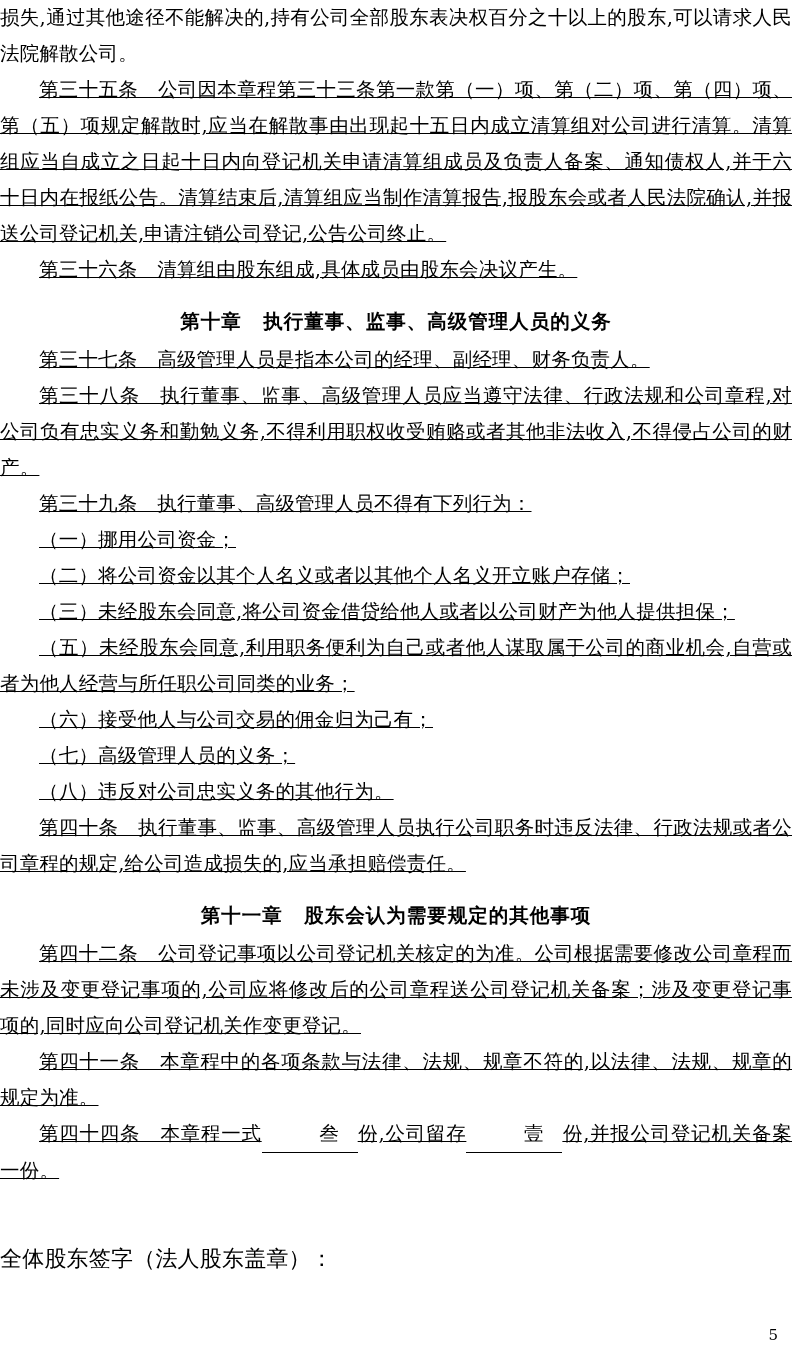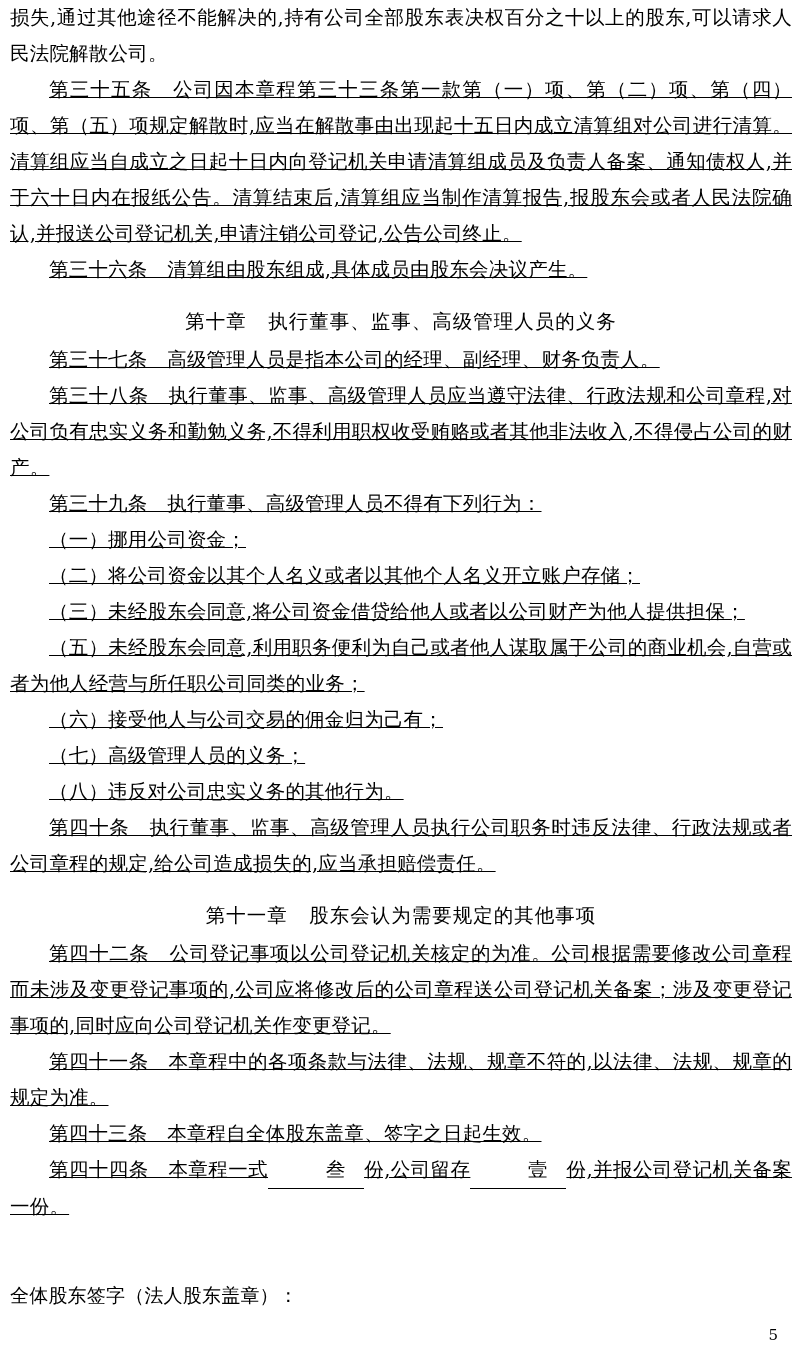--- a/index.html
+++ b/index.html
@@ -13,55 +13,55 @@
     font-family: "DejaVu Serif", "Liberation Serif", serif;
     color: #000000;
     position: relative;
     overflow: hidden;
   }
   .page {
     position: relative;
     width: 800px;
     height: 1358px;
     box-sizing: border-box;
-    padding: 0 8px 0 10px;
+    padding: 0 8px 0 0;
   }
   .doc-body {
     font-size: 19.5px;
     line-height: 36px;
     text-align: justify;
     text-justify: inter-ideograph;
     letter-spacing: 0.2px;
   }
   p {
     margin: 0;
   }
   .indent {
     text-indent: 2em;
     text-decoration: underline;
   }
   .noindent {
     text-indent: 0;
   }
   .heading {
     text-align: center;
-    font-weight: normal;
+    font-weight: bold;
     margin-top: 16px;
     margin-bottom: 2px;
     font-size: 19.5px;
     line-height: 36px;
     letter-spacing: 1px;
   }
   .heading .gap {
     display: inline-block;
     width: 1.1em;
   }
   .sign-block {
     margin-top: 52px;
-    font-size: 19px;
+    font-size: 22px;
     line-height: 36px;
   }
   .fill-blank {
     display: inline-block;
     border-bottom: 1.5px solid #000;
     text-align: center;
     min-width: 96px;
   }
   .page-number {
     position: absolute;
@@ -98,21 +98,20 @@
     <p class="indent">（七）高级管理人员的义务；</p>
     <p class="indent">（八）违反对公司忠实义务的其他行为。</p>
     <p class="indent">第四十条　执行董事、监事、高级管理人员执行公司职务时违反法律、行政法规或者公司章程的规定,给公司造成损失的,应当承担赔偿责任。</p>
 
     <div class="heading">
       <span>第十一章</span><span class="gap"></span><span>股东会认为需要规定的其他事项</span>
     </div>
 
     <p class="indent">第四十二条　公司登记事项以公司登记机关核定的为准。公司根据需要修改公司章程而未涉及变更登记事项的,公司应将修改后的公司章程送公司登记机关备案；涉及变更登记事项的,同时应向公司登记机关作变更登记。</p>
     <p class="indent">第四十一条　本章程中的各项条款与法律、法规、规章不符的,以法律、法规、规章的规定为准。</p>
-    <p class="indent">第四十三条　本章程自全体股东盖章、签字之日起生效。</p>
 
     <p class="indent"><span>第四十四条　本章程一式</span><span class="fill-blank">叁</span><span>份,公司留存</span><span class="fill-blank">壹</span><span>份,并报公司登记机关备案一份。</span></p>
 
     <div class="sign-block">
       <p class="noindent">全体股东签字（法人股东盖章）：</p>
     </div>
 
   </div>
 
   <div class="page-number">5</div>

